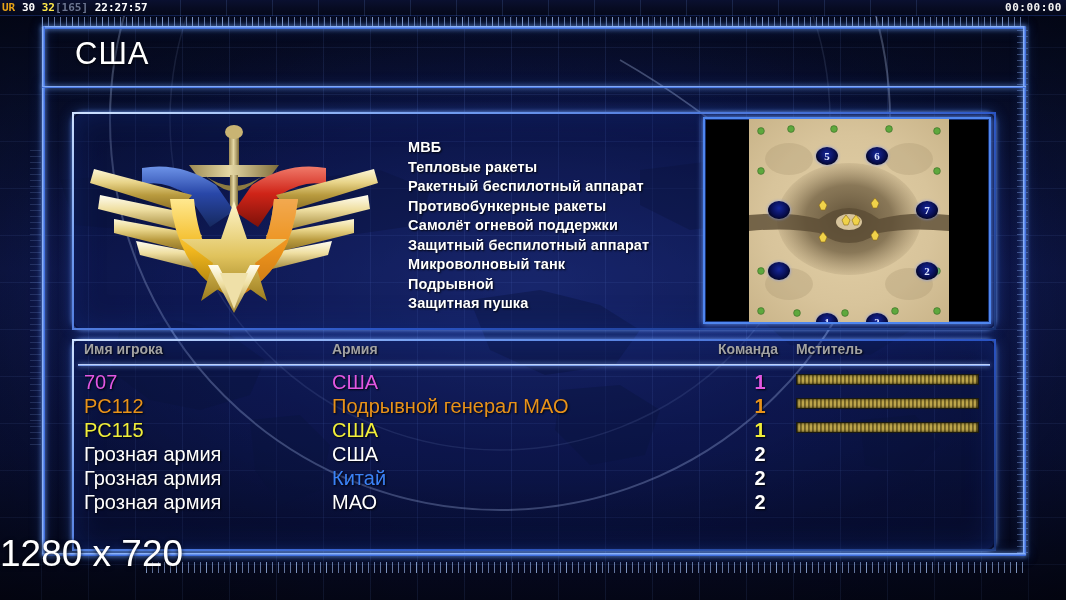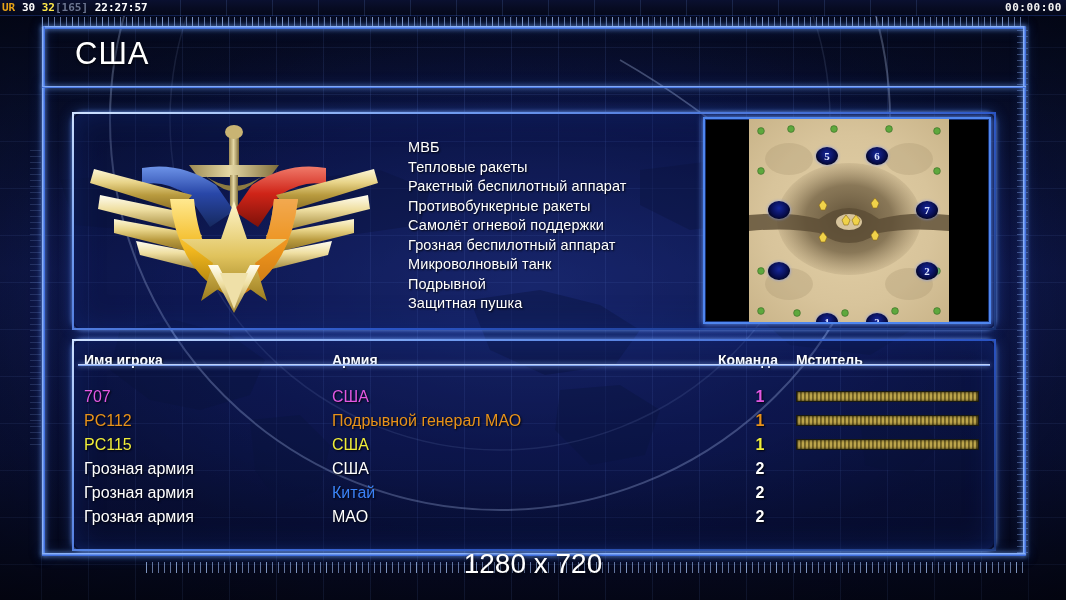--- a/index.html
+++ b/index.html
@@ -122,74 +122,74 @@
     position:absolute; left:75px; top:118px; width:318px; height:205px;
     display:flex; align-items:center; justify-content:center;
   }
 
   
   #abilityList {
     position:absolute; left:408px; top:138px; width:300px;
     z-index:14;
   }
   #abilityList .ab {
-    font-size:14.5px; font-weight:normal; color:#ffffff;
+    font-size:14.5px; font-weight:bold; color:#ffffff;
     line-height:19.5px; white-space:nowrap;
     text-shadow:1px 1px 2px rgba(0,0,0,0.9);
     letter-spacing:0.1px;
   }
 
   
   #minimapFrame {
     position:absolute; left:703px; top:117px; width:288px; height:207px;
     border:2px solid #4f86ef;
     box-shadow:0 0 6px rgba(110,160,255,0.9), inset 0 0 0 1px #17306e;
     background:#000;
     overflow:hidden;
     z-index:14;
   }
   #minimapImg { position:absolute; left:44px; top:0; width:200px; height:203px; }
 
   
   #tableArea { position:absolute; left:72px; top:339px; width:924px; height:212px; z-index:15; }
   #tblHead { position:absolute; left:12px; top:1px; width:900px; height:24px; }
   .th {
-    position:absolute; top:12px;
-    font-size:14px; font-weight:bold; color:#ffffff;
+    position:absolute; top:1px;
+    font-size:14px; font-weight:bold; color:#a3a3a3;
     text-shadow:1px 1px 2px rgba(0,0,0,0.9);
     white-space:nowrap;
   }
   #headRule {
     position:absolute; left:6px; top:25px; width:912px; height:2px;
     background:linear-gradient(180deg,#dbe8ff,#5f8ae8);
     box-shadow:0 0 5px rgba(140,180,255,0.85);
   }
   .row { position:absolute; left:12px; width:900px; height:24px; }
   .cell {
-    position:absolute; top:17px;
-    font-size:16px; white-space:nowrap;
+    position:absolute; top:0;
+    font-size:20px; white-space:nowrap;
     text-shadow:1px 1px 2px rgba(0,0,0,0.9);
   }
   .c-name  { left:0px; }
   .c-army  { left:248px; }
   .c-team  { left:656px; width:40px; text-align:center; font-weight:bold; }
   .c-prog  { left:712px; }
   .progbar {
     width:183px; height:11px; margin-top:3px;
     background:
       repeating-linear-gradient(to right,
         #5c4f1e 0px, #a08a33 1px, #d8c065 2px, #a08a33 3px, #41381a 4px);
     border:1px solid #1a1a10;
     box-shadow:inset 0 0 3px rgba(0,0,0,0.9);
   }
 
   
   #resText {
-    position:absolute; left:0; top:548px; width:1066px;
-    text-align:center; font-size:28px; color:#ffffff; font-weight:400;
+    position:absolute; left:0; top:533px; width:1066px;
+    font-size:37px; color:#ffffff; font-weight:400;
     text-shadow:0 1px 4px rgba(0,0,0,0.9);
     z-index:30;
   }
 </style>
 </head>
 <body>
 
 <div id="bg"></div>
 <div id="bgGrid"></div>
 
@@ -323,21 +323,21 @@
     </g>
   </svg>
 </div>
 
 <div id="abilityList">
   <div class="ab">МВБ</div>
   <div class="ab">Тепловые ракеты</div>
   <div class="ab">Ракетный беспилотный аппарат</div>
   <div class="ab">Противобункерные ракеты</div>
   <div class="ab">Самолёт огневой поддержки</div>
-  <div class="ab">Грозная беспилотный аппарат</div>
+  <div class="ab">Защитный беспилотный аппарат</div>
   <div class="ab">Микроволновый танк</div>
   <div class="ab">Подрывной</div>
   <div class="ab">Защитная пушка</div>
 </div>
 
 <div id="minimapFrame">
   <svg id="minimapImg" viewBox="0 0 200 203">
     <defs>
       <radialGradient id="sandG" cx="50%" cy="50%" r="70%">
         <stop offset="0%" stop-color="#e2cfa6"></stop>

